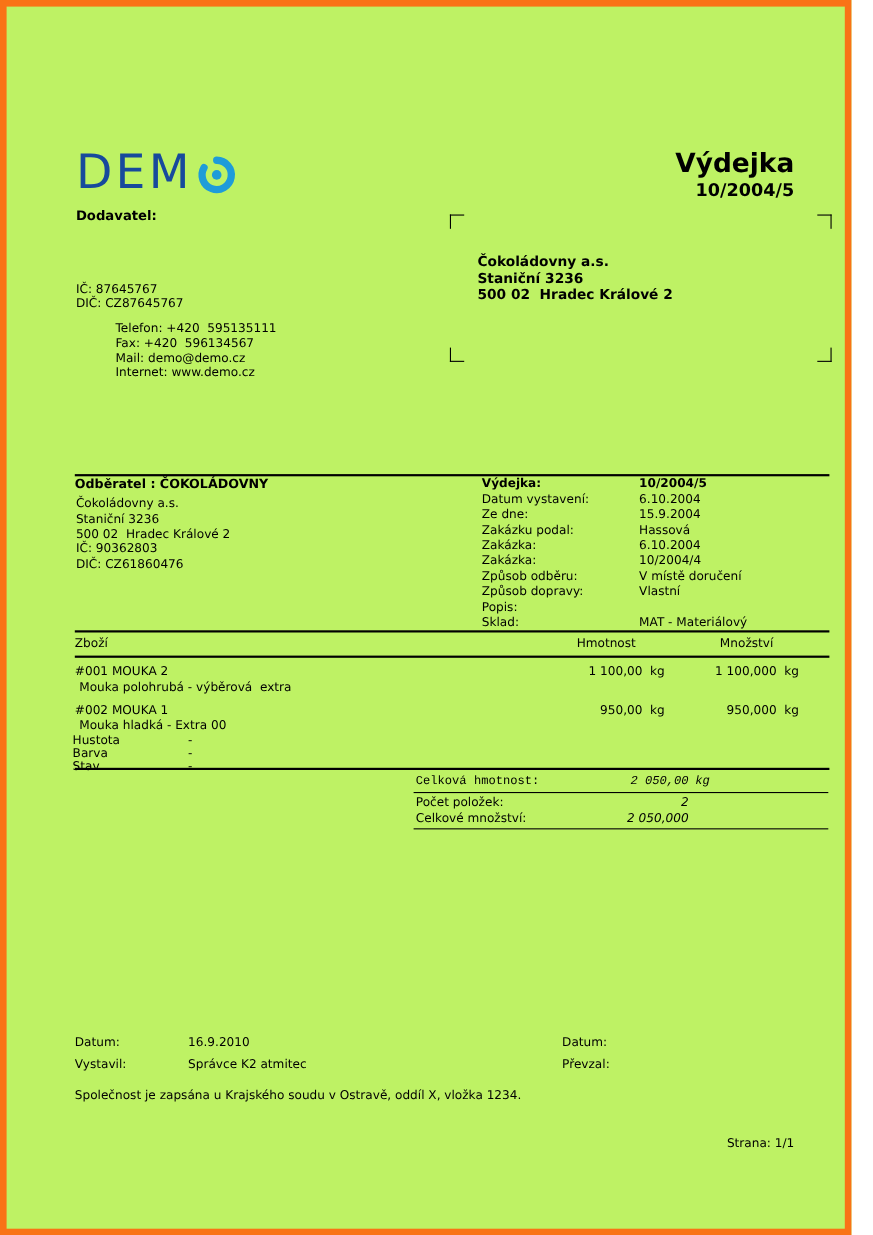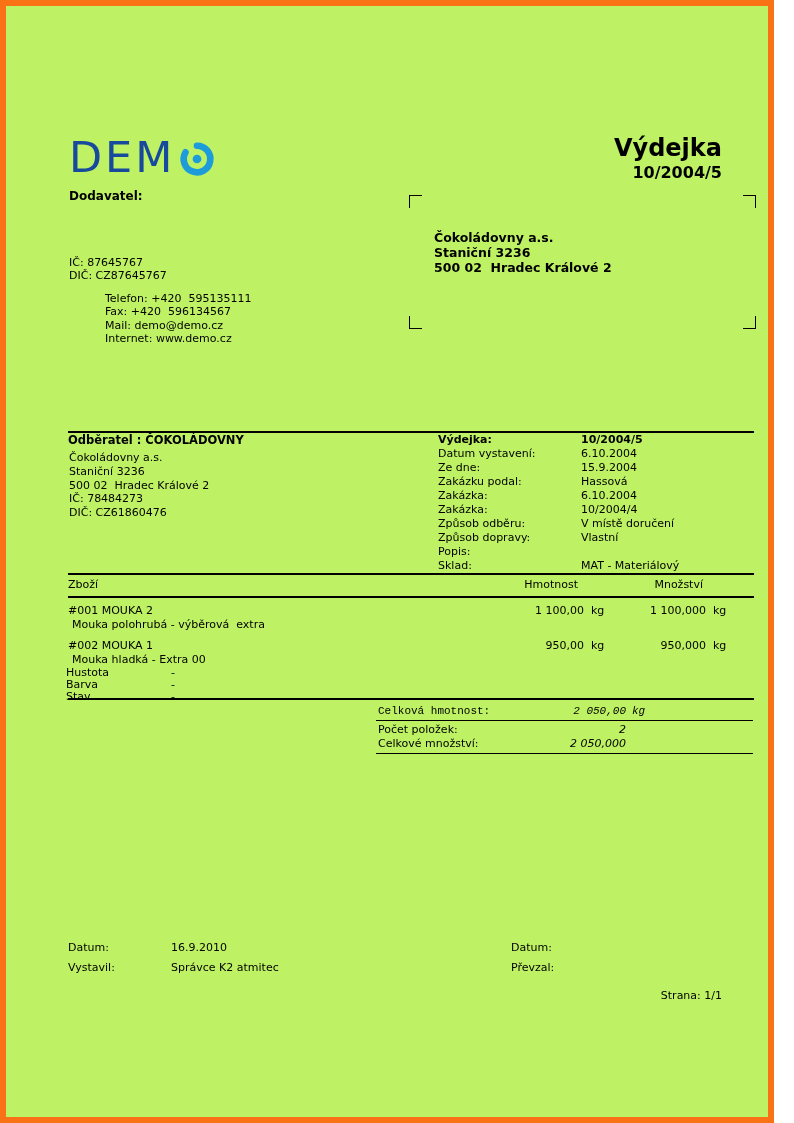--- a/index.html
+++ b/index.html
@@ -85,21 +85,21 @@
   .tot-value { left:460px; width:160px; text-align:right; font-style:italic; }
   .tot-unit { left:626px; font-style:italic; }
   .tot-y1 { top:699px;font-family:Liberation Mono, monospace; } .tot-y2 { top:717px; } .tot-y3 { top:731px; }
 
   
   .sig-l-label { left:62px; }
   .sig-l-value { left:165px; }
   .sig-r-label { left:505px; }
   .sig-y1 { top:935px; } .sig-y2 { top:955px; }
   .footer-reg { left:62px; top:983px; }
-  .footer-page { right:46px; top:983px; }
+  .footer-page { right:46px; top:1027px; }
 </style>
 </head>
 <body>
 
 <div class="page">
 
   <div class="logo">
     <span class="logo-dem">DEM</span>
     <svg class="logo-o" viewBox="0 0 40 40">
       <path d="M 20 6 A 14 14 0 1 1 7.88 13" fill="none" stroke-width="7" stroke-linecap="round"></path>
@@ -134,21 +134,21 @@
     <div>500 02&nbsp; Hradec Králové 2</div>
   </div>
 
   <div class="rule rule-1"></div>
 
   <div class="abs cust-head b">Odběratel : ČOKOLÁDOVNY</div>
   <div class="abs cust-lines">
     <div>Čokoládovny a.s.</div>
     <div>Staniční 3236</div>
     <div>500 02&nbsp; Hradec Králové 2</div>
-    <div>IČ: 78484273</div>
+    <div>IČ: 90362803</div>
     <div>DIČ: CZ61860476</div>
   </div>
 
   <div class="abs details">
     <div class="d-row b">
         <span class="d-label">Výdejka:</span>
         <span>10/2004/5</span>
       </div>
     <div class="d-row">
         <span class="d-label">Datum vystavení:</span>
@@ -227,15 +227,16 @@
   <div class="abs tot-value tot-y3">2 050,000</div>
   <div class="thin thin-2"></div>
 
   <div class="abs sig-l-label sig-y1">Datum:</div>
   <div class="abs sig-l-value sig-y1">16.9.2010</div>
   <div class="abs sig-l-label sig-y2">Vystavil:</div>
   <div class="abs sig-l-value sig-y2">Správce K2 atmitec</div>
   <div class="abs sig-r-label sig-y1">Datum:</div>
   <div class="abs sig-r-label sig-y2">Převzal:</div>
 
+  <div class="abs footer-reg">Společnost je zapsána u Krajského soudu v Ostravě, oddíl X, vložka 1234.</div>
   <div class="abs footer-page">Strana: 1/1</div>
 
 </div>
 
 </body></html>

